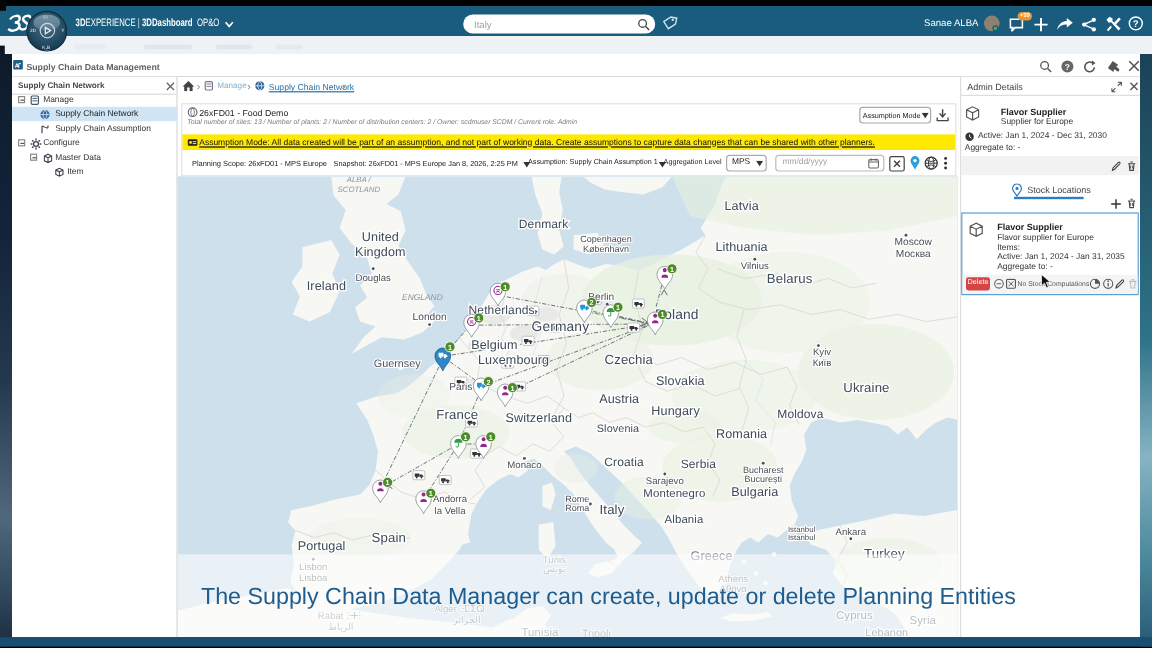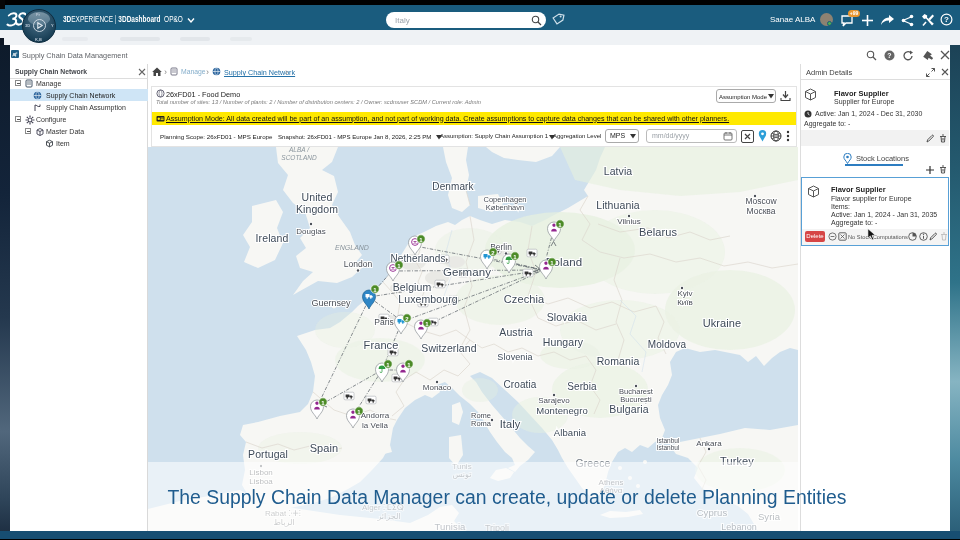--- a/index.html
+++ b/index.html
@@ -90,21 +90,21 @@
 <div class="abs" style="left:51px;top:23px;color:#b6c4d2;font-size:4px;font-weight:bold;">Y</div>
 <div class="abs" style="left:36px;top:12px;color:#b6c4d2;font-size:4px;font-weight:bold;">Fr</div>
 
 <div class="abs" style="left:10px;top:64px;width:940px;height:467px;background:#fff;"></div>
 
 <div class="abs" style="left:11px;top:50px;width:8px;height:8px;background:#1f5f86;border-radius:1px;"></div>
 <svg class="abs" style="left:12px;top:51px;" width="6" height="6" viewBox="0 0 9 9">
     <path d="M1,8 L3,3 L5,8 M2,6.5 L4.2,6.5" stroke="#fff" stroke-width="1.2" fill="none"></path>
     <path d="M5.5,8 L5.5,3 L8,3" stroke="#fff" stroke-width="1.2" fill="none"></path>
   </svg>
-<div class="abs" style="left:22px;top:50.5px;color:#5f6267;font-size:7.3px;font-weight:normal;">Supply Chain Data Management</div>
+<div class="abs" style="left:22px;top:50.5px;color:#5f6267;font-size:7.3px;font-weight:bold;">Supply Chain Data Management</div>
 
 <svg class="abs" style="left:866px;top:50px;" width="11" height="11" viewBox="0 0 11 11">
     <circle cx="4.5" cy="4.5" r="3.2" fill="none" stroke="#555" stroke-width="1.1"></circle>
     <line x1="7" y1="7" x2="10" y2="10" stroke="#555" stroke-width="1.2"></line>
   </svg>
 <svg class="abs" style="left:884px;top:50px;" width="11" height="11" viewBox="0 0 11 11">
     <circle cx="5.5" cy="5.5" r="5" fill="#666"></circle>
     <text x="5.5" y="8" text-anchor="middle" font-size="7" font-weight="bold" fill="#fff" font-family="Liberation Sans">?</text>
   </svg>
 <svg class="abs" style="left:902px;top:50px;" width="12" height="12" viewBox="0 0 12 12">

